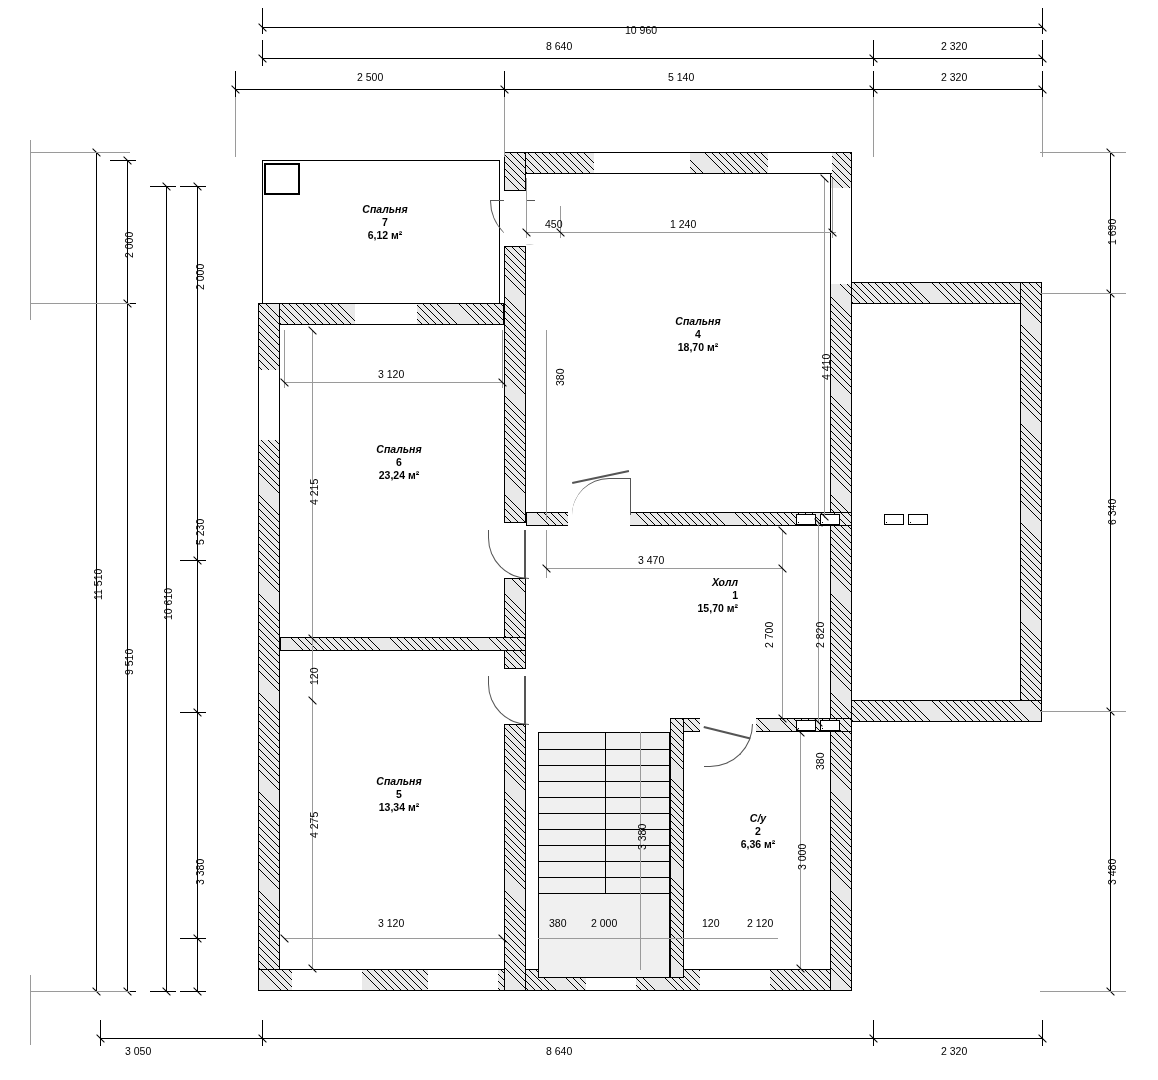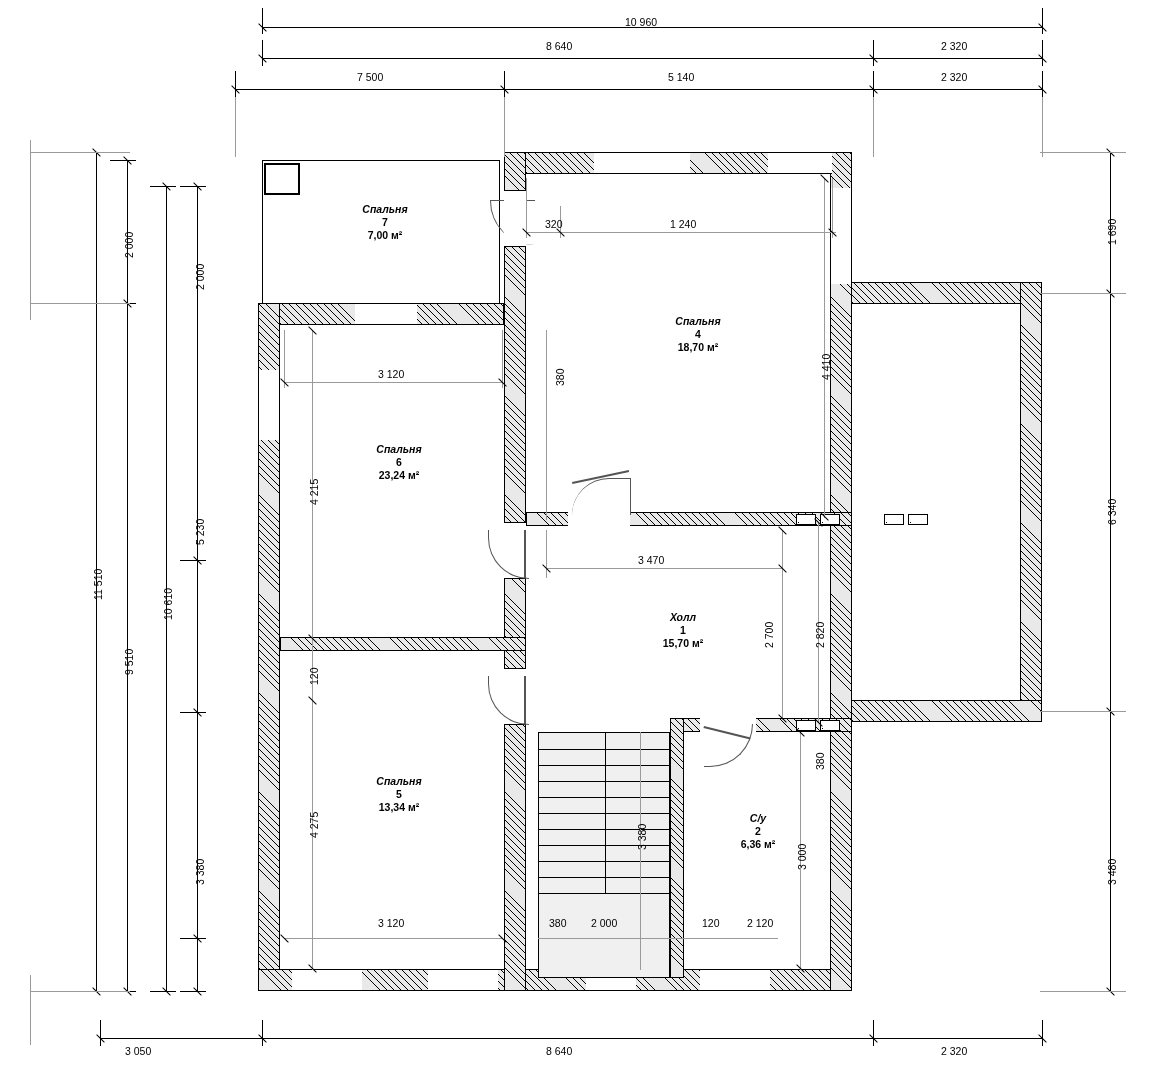--- a/index.html
+++ b/index.html
@@ -157,36 +157,36 @@
       <div class="step" style="left:0;top:96px;width:66px;"></div>
       <div class="step" style="left:0;top:112px;width:66px;"></div>
       <div class="step" style="left:0;top:128px;width:66px;"></div>
       <div class="step" style="left:0;top:144px;width:66px;"></div>
     </div>
   </div>
 
   <div class="lbl" style="left:330px;top:203px;width:110px;">
     <div class="rn">Спальня</div>
     <div class="rnum">7</div>
-    <div class="rar">7,00 м²</div>
+    <div class="rar">6,12 м²</div>
   </div>
 
   <div class="lbl" style="left:643px;top:315px;width:110px;">
     <div class="rn">Спальня</div>
     <div class="rnum">4</div>
     <div class="rar">18,70 м²</div>
   </div>
 
   <div class="lbl" style="left:344px;top:443px;width:110px;">
     <div class="rn">Спальня</div>
     <div class="rnum">6</div>
     <div class="rar">23,24 м²</div>
   </div>
 
-  <div class="lbl" style="left:628px;top:611px;width:110px;">
+  <div class="lbl" style="left:628px;top:576px;width:110px;text-align:right;">
     <div class="rn">Холл</div>
     <div class="rnum">1</div>
     <div class="rar">15,70 м²</div>
   </div>
 
   <div class="lbl" style="left:344px;top:775px;width:110px;">
     <div class="rn">Спальня</div>
     <div class="rnum">5</div>
     <div class="rar">13,34 м²</div>
   </div>
@@ -195,42 +195,42 @@
     <div class="rn">С/у</div>
     <div class="rnum">2</div>
     <div class="rar">6,36 м²</div>
   </div>
 
   <div class="ln hl" style="left:262px;top:27px;width:780px;"></div>
   <div class="ln vl" style="left:262px;top:8px;height:26px;"></div>
   <div class="ln vl" style="left:1042px;top:8px;height:26px;"></div>
   <div class="tick" style="left:257px;top:27px;"></div>
   <div class="tick" style="left:1037px;top:27px;"></div>
-  <div class="dim" style="left:625px;top:16px;">10 960</div>
+  <div class="dim" style="left:625px;top:24px;">10 960</div>
 
   <div class="ln hl" style="left:262px;top:58px;width:780px;"></div>
   <div class="ln vl" style="left:262px;top:40px;height:26px;"></div>
   <div class="ln vl" style="left:873px;top:40px;height:26px;"></div>
   <div class="ln vl" style="left:1042px;top:40px;height:26px;"></div>
   <div class="tick" style="left:257px;top:58px;"></div>
   <div class="tick" style="left:868px;top:58px;"></div>
   <div class="tick" style="left:1037px;top:58px;"></div>
   <div class="dim" style="left:546px;top:40px;">8 640</div>
   <div class="dim" style="left:941px;top:40px;">2 320</div>
 
   <div class="ln hl" style="left:235px;top:89px;width:807px;"></div>
   <div class="ln vl" style="left:235px;top:71px;height:26px;"></div>
   <div class="ln vl" style="left:504px;top:71px;height:26px;"></div>
   <div class="ln vl" style="left:873px;top:71px;height:26px;"></div>
   <div class="ln vl" style="left:1042px;top:71px;height:26px;"></div>
   <div class="tick" style="left:230px;top:89px;"></div>
   <div class="tick" style="left:499px;top:89px;"></div>
   <div class="tick" style="left:868px;top:89px;"></div>
   <div class="tick" style="left:1037px;top:89px;"></div>
-  <div class="dim" style="left:357px;top:71px;">7 500</div>
+  <div class="dim" style="left:357px;top:71px;">2 500</div>
   <div class="dim" style="left:668px;top:71px;">5 140</div>
   <div class="dim" style="left:941px;top:71px;">2 320</div>
 
   <div class="ln vl grey" style="left:235px;top:97px;height:60px;"></div>
   <div class="ln vl grey" style="left:504px;top:97px;height:60px;"></div>
   <div class="ln vl grey" style="left:873px;top:97px;height:60px;"></div>
   <div class="ln vl grey" style="left:1042px;top:97px;height:60px;"></div>
 
   <div class="ln hl" style="left:100px;top:1038px;width:942px;"></div>
   <div class="ln vl" style="left:100px;top:1020px;height:26px;"></div>
@@ -310,21 +310,21 @@
   <div class="ln hl grey" style="left:1040px;top:711px;width:86px;"></div>
   <div class="ln hl grey" style="left:1040px;top:991px;width:86px;"></div>
 
   <div class="ln hl grey" style="left:526px;top:232px;width:310px;"></div>
   <div class="ln vl grey" style="left:526px;top:178px;height:60px;"></div>
   <div class="ln vl grey" style="left:560px;top:206px;height:32px;"></div>
   <div class="ln vl grey" style="left:832px;top:178px;height:60px;"></div>
   <div class="tick" style="left:521px;top:232px;"></div>
   <div class="tick" style="left:555px;top:232px;"></div>
   <div class="tick" style="left:827px;top:232px;"></div>
-  <div class="dim" style="left:545px;top:218px;">320</div>
+  <div class="dim" style="left:545px;top:218px;">450</div>
   <div class="dim" style="left:670px;top:218px;">1 240</div>
 
   <div class="dim v" style="left:554px;top:386px;">380</div>
   <div class="ln vl grey" style="left:546px;top:330px;height:190px;"></div>
 
   <div class="ln vl grey" style="left:824px;top:178px;height:340px;"></div>
   <div class="tick" style="left:819px;top:178px;"></div>
   <div class="tick" style="left:819px;top:516px;"></div>
   <div class="dim v" style="left:820px;top:380px;">4 410</div>
 

